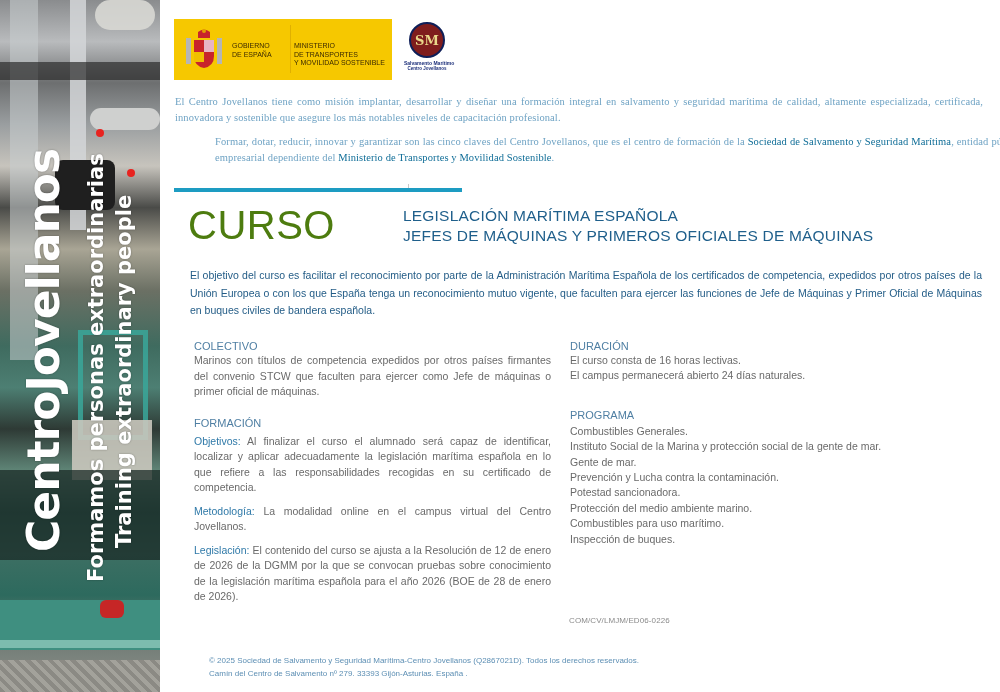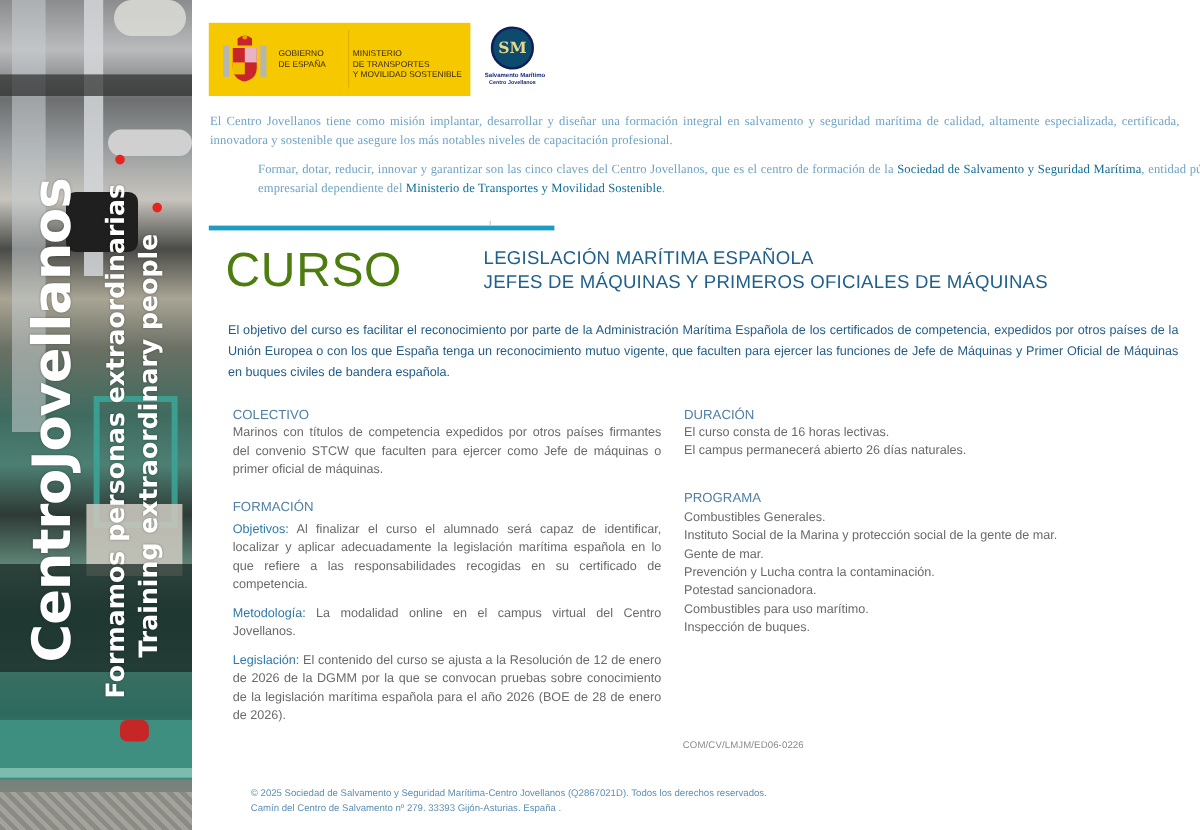--- a/index.html
+++ b/index.html
@@ -43,21 +43,21 @@
   .red-dot { position: absolute; width: 8px; height: 8px; border-radius: 50%; background: #e8231f; }
 
   
   .gov-logo { position: absolute; left: 174px; top: 19px; width: 218px; height: 61px; background: #f6c800; }
   .gov-shield { position: absolute; left: 10px; top: 9px; width: 40px; height: 42px; }
   .gov-divider { position: absolute; left: 116px; top: 6px; width: 1px; height: 48px; background: #e0b000; }
   .gov-text { position: absolute; font-size: 7px; line-height: 8.5px; color: #3b2a00; text-transform: uppercase; }
   .gov-t1 { left: 58px; top: 23px; }
   .gov-t2 { left: 120px; top: 23px; }
   .ssm-logo { position: absolute; left: 404px; top: 22px; width: 46px; height: 60px; text-align: center; }
-  .ssm-circle { width: 36px; height: 36px; margin: 0 auto; border-radius: 50%; background: #0c4a6e; border: 2px solid #0f1f58; display: flex; align-items: center; justify-content: center; color: #e9d88a; font-family: "DejaVu Serif", serif; font-size: 13px; font-weight: bold; }
+  .ssm-circle { width: 36px; height: 36px; margin: 0 auto; border-radius: 50%; background: #7f1d1d; border: 2px solid #0f1f58; display: flex; align-items: center; justify-content: center; color: #e9d88a; font-family: "DejaVu Serif", serif; font-size: 13px; font-weight: bold; }
   .ssm-l1 { font-size: 5px; color: #1c2f7a; font-weight: bold; margin-top: 2px; white-space: nowrap; }
   .ssm-l2 { font-size: 4.5px; color: #1c2f7a; font-weight: bold; white-space: nowrap; }
 
   
   .intro { position: absolute; left: 175px; width: 808px; font-size: 10.5px; line-height: 16px; color: #6fa3c4; text-align: justify; letter-spacing: 0.1px; font-family: Liberation Serif, serif; }
   .intro-1 { top: 94px; }
   .intro-2 { top: 134px; margin-left: 40px; }
   .intro strong { color: #0f6d97; font-weight: normal; }
 
   .accent-bar { position: absolute; left: 174px; top: 188px; width: 288px; height: 4px; background: #1d9cc2; }
@@ -156,29 +156,30 @@
   <p class="sec-body"><span class="label-blue">Objetivos:</span><span> Al finalizar el curso el alumnado será capaz de identificar, localizar y aplicar adecuadamente la legislación marítima española en lo que refiere a las responsabilidades recogidas en su certificado de competencia.</span></p>
   <div class="gap-s"></div>
   <p class="sec-body"><span class="label-blue">Metodología:</span><span> La modalidad online en el campus virtual del Centro Jovellanos.</span></p>
   <div class="gap-s"></div>
   <p class="sec-body"><span class="label-blue">Legislación:</span><span> El contenido del curso se ajusta a la Resolución de 12 de enero de 2026 de la DGMM por la que se convocan pruebas sobre conocimiento de la legislación marítima española para el año 2026 (BOE de 28 de enero de 2026).</span></p>
 </div>
 
 <div class="col-right">
   <div class="sec-title">DURACIÓN</div>
   <div class="prog-item">El curso consta de 16 horas lectivas.</div>
-  <div class="prog-item">El campus permanecerá abierto 26 días naturales.</div>
+  <div class="prog-item">El campus permanecerá abierto 24 días naturales.</div>
   <div style="height:24px"></div>
   <div class="sec-title">PROGRAMA</div>
   <div style="height:2px"></div>
   <div class="prog-item">Combustibles Generales.</div>
   <div class="prog-item">Instituto Social de la Marina y protección social de la gente de mar.</div>
   <div class="prog-item">Gente de mar.</div>
   <div class="prog-item">Prevención y Lucha contra la contaminación.</div>
   <div class="prog-item">Potestad sancionadora.</div>
+  <div class="prog-item">Protección del medio ambiente marino.</div>
   <div class="prog-item">Combustibles para uso marítimo.</div>
   <div class="prog-item">Inspección de buques.</div>
 </div>
 
 <div class="code">COM/CV/LMJM/ED06-0226</div>
 
 <div class="footer">
   <div>© 2025 Sociedad de Salvamento y Seguridad Marítima-Centro Jovellanos (Q2867021D). Todos los derechos reservados.</div>
   <div>Camín del Centro de Salvamento nº 279. 33393 Gijón-Asturias. España .</div>
 </div>

